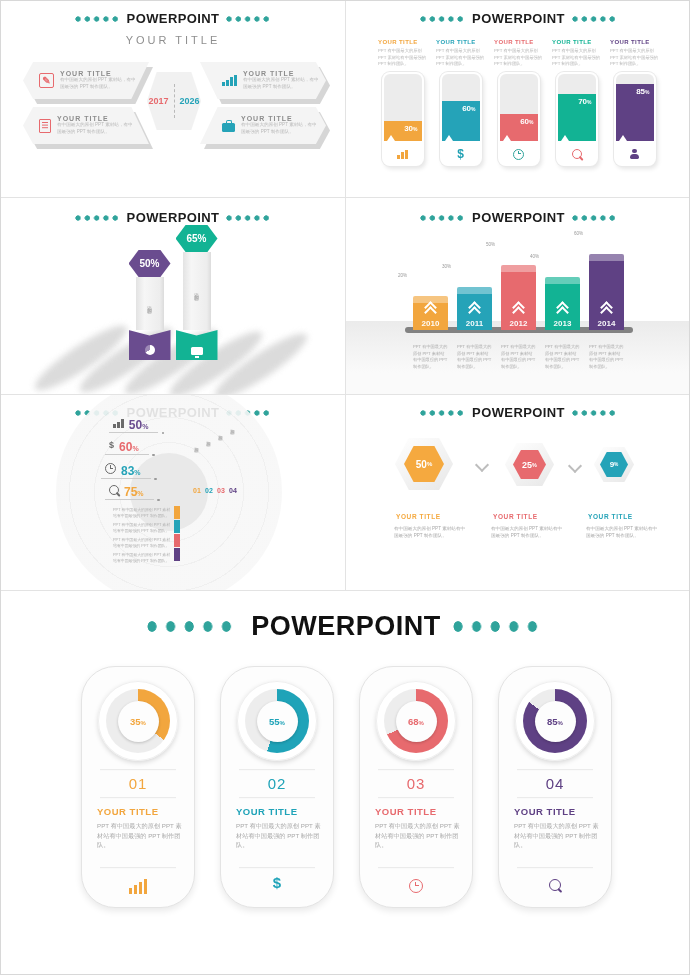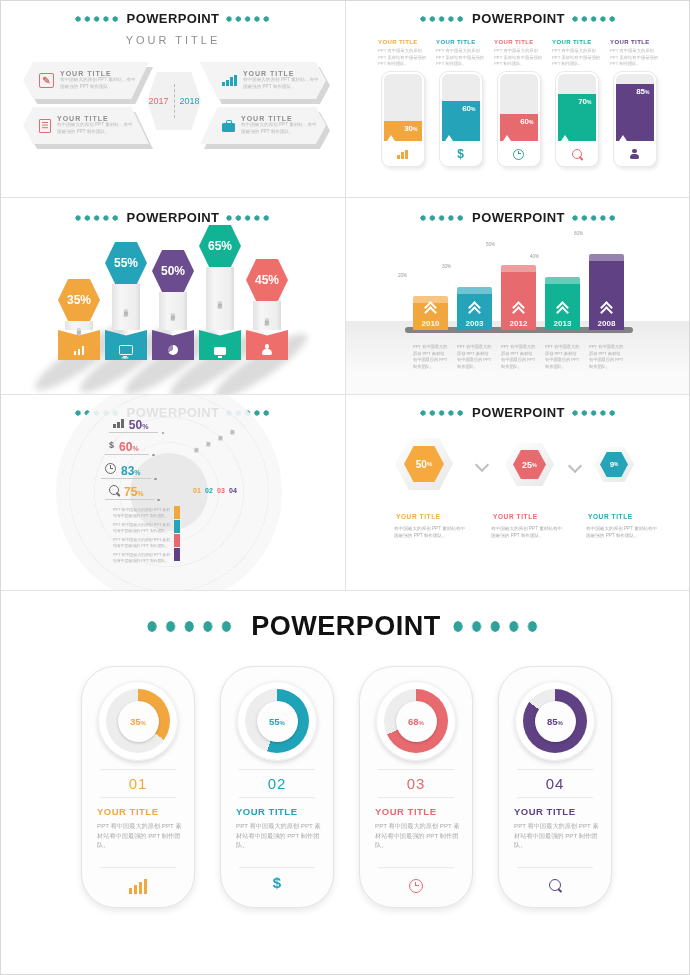--- a/index.html
+++ b/index.html
@@ -47,41 +47,41 @@
   .s1sub{position:absolute;left:0;right:0;top:33px;text-align:center;font-size:11px;letter-spacing:3px;color:#8f8f8f;}
   .s1w{position:absolute;width:126px;height:37px;filter:drop-shadow(4px 5px 0 #d6d6d6);}
   .s1c{width:100%;height:100%;background:#f4f4f4;display:flex;align-items:center;box-sizing:border-box;padding-left:16px;gap:6px;}
   .cl-tl{clip-path:polygon(8% 0,100% 0,86% 100%,8% 100%,0 50%);}
   .cl-bl{clip-path:polygon(8% 0,86% 0,100% 100%,8% 100%,0 50%);}
   .cl-tr{clip-path:polygon(0 0,92% 0,100% 50%,92% 100%,14% 100%);padding-left:22px;}
   .cl-br{clip-path:polygon(14% 0,92% 0,100% 50%,92% 100%,0 100%);padding-left:22px;}
   .s1t{font-size:7px;font-weight:bold;letter-spacing:1px;color:#8d8d8d;}
   .s1b{font-size:4.6px;color:#b9b9b9;width:76px;line-height:1.5;}
   .s1mid{position:absolute;left:146px;top:71px;width:54px;height:58px;background:#f1f1f1;clip-path:polygon(18% 0,82% 0,100% 50%,82% 100%,18% 100%,0 50%);filter:drop-shadow(3px 4px 0 #dadada);display:flex;align-items:center;justify-content:center;gap:5px;}
-  .s1y{font-size:9px;font-weight:normal;}
+  .s1y{font-size:9px;font-weight:bold;}
   .s1div{height:34px;border-left:1px dashed #b9b9b9;}
 
   
   .s2row{position:absolute;left:0;right:0;top:38px;display:flex;justify-content:center;gap:9px;}
   .s2col{width:49px;}
   .s2t{font-size:6px;font-weight:bold;letter-spacing:.4px;margin-bottom:3px;}
   .s2b{font-size:4.3px;color:#b5b5b5;line-height:1.55;height:20px;overflow:hidden;}
   .s2tube{position:relative;width:42px;height:94px;margin:4px auto 0;background:#fff;border-radius:8px;box-shadow:0 0 0 1px #e9e9e9,2px 3px 4px rgba(0,0,0,.10);}
   .s2track{position:absolute;left:2px;right:2px;top:2px;bottom:25px;background:#ececec;border-radius:6px 6px 0 0;overflow:hidden;}
   .s2fill{position:absolute;left:0;right:0;bottom:0;}
   .s2fill:after{content:"";position:absolute;left:3px;bottom:0;border-left:4px solid transparent;border-right:4px solid transparent;border-bottom:6px solid #fff;}
   .s2pct{position:absolute;top:3px;right:4px;color:#fff;font-size:8px;font-weight:bold;}
   .s2pct .sg{font-size:5px;}
   .s2foot{position:absolute;left:0;right:0;bottom:0;height:24px;display:flex;align-items:center;justify-content:center;}
   .s2foot .g{font-size:12px;}
 
   
   .s3row{position:absolute;left:0;right:0;bottom:34px;display:flex;justify-content:center;align-items:flex-end;gap:5px;}
   .s3col{width:42px;display:flex;flex-direction:column;position:relative;z-index:2;}
-  .s3badge{height:42px;display:flex;align-items:center;justify-content:center;color:#fff;font-size:12px;font-weight:bold;clip-path:polygon(24% 0,76% 0,100% 50%,76% 100%,24% 100%,0 50%);}
+  .s3badge{height:27px;display:flex;align-items:center;justify-content:center;color:#fff;font-size:10px;font-weight:bold;clip-path:polygon(24% 0,76% 0,100% 50%,76% 100%,24% 100%,0 50%);}
   .s3body{flex:1;width:28px;margin:0 auto;background:linear-gradient(90deg,#e3e3e3,#f6f6f6 30%,#ededed 85%,#dcdcdc);display:flex;align-items:center;justify-content:center;}
   .s3lbl{writing-mode:vertical-rl;text-orientation:upright;font-size:5px;color:#b0b0b0;letter-spacing:1px;}
   .s3base{height:30px;position:relative;display:flex;align-items:flex-end;justify-content:center;padding-bottom:5px;box-sizing:border-box;clip-path:polygon(0 0,50% 18%,100% 0,100% 100%,0 100%);color:#fff;}
   .s3sh{position:absolute;width:110px;height:24px;background:#cfcfcf;border-radius:50%;filter:blur(3px);transform:rotate(-34deg);opacity:.75;z-index:1;}
 
   
   .s4floor{position:absolute;left:0;right:0;top:123px;height:74px;background:linear-gradient(#ebebeb,#fafafa 70%);}
   .s4row{position:absolute;left:0;right:0;bottom:64px;display:flex;justify-content:center;align-items:flex-end;gap:9px;}
   .s4bar{position:relative;width:35px;border-radius:2px 2px 0 0;}
   .s4bar:before{content:"";position:absolute;left:-2px;right:-2px;top:0;height:7px;background:rgba(255,255,255,.35);clip-path:polygon(6% 0,94% 0,100% 100%,0 100%);}
@@ -145,21 +145,21 @@
     <div class="hdr">
       <span class="dots"></span>
       <span class="ttl">POWERPOINT</span>
       <span class="dots"></span>
     </div>
     <div class="s1sub">YOUR TITLE</div>
 
     <div class="s1mid">
       <span class="s1y" style="color: rgb(231, 106, 110);">2017</span>
       <span class="s1div"></span>
-      <span class="s1y" style="color: rgb(37, 163, 184);">2018</span>
+      <span class="s1y" style="color: rgb(37, 163, 184);">2026</span>
     </div>
 
     <div class="s1w" style="left:22px;top:61px;">
       <div class="s1c cl-tl">
         <span class="i i-editbox" style="color: rgb(231, 106, 110);">
             <span class="g">✎</span>
           </span>
         <span>
             <div class="s1t">YOUR TITLE</div>
             <div class="s1b">有中国最大的原创 PPT 素材站，有中国最强的 PPT 制作团队。</div>
@@ -296,77 +296,40 @@
       <span class="ttl">POWERPOINT</span>
       <span class="dots"></span>
     </div>
     <div class="s3sh" style="left:25px;top:148px;"></div>
     <div class="s3sh" style="left:70px;top:150px;"></div>
     <div class="s3sh" style="left:115px;top:152px;"></div>
     <div class="s3sh" style="left:160px;top:154px;"></div>
     <div class="s3sh" style="left:205px;top:156px;"></div>
     <div class="s3row">
 
-      <div class="s3col" style="height: 81px;">
-        <div class="s3badge" style="background: rgb(242, 166, 62);">
-            <span>35%</span>
-          </div>
-        <div class="s3body">
-            <span class="s3lbl">添加标题</span>
-          </div>
-        <div class="s3base" style="background: rgb(242, 166, 62);">
-            <span class="i i-bars" style="color:#fff">
-              <i></i>
-              <i></i>
-              <i></i>
-            </span>
-          </div>
-      </div>
-      <div class="s3col" style="height: 118px;">
-        <div class="s3badge" style="background: rgb(37, 163, 184);">
-            <span>55%</span>
-          </div>
-        <div class="s3body">
-            <span class="s3lbl">添加标题</span>
-          </div>
-        <div class="s3base" style="background: rgb(37, 163, 184);">
-            <span class="i i-monitor" style="color:#fff"></span>
-          </div>
-      </div>
       <div class="s3col" style="height: 110px;">
         <div class="s3badge" style="background: rgb(106, 76, 143);">
             <span>50%</span>
           </div>
         <div class="s3body">
             <span class="s3lbl">添加标题</span>
           </div>
         <div class="s3base" style="background: rgb(106, 76, 143);">
             <span class="i i-pie" style="color:#fff"></span>
           </div>
       </div>
       <div class="s3col" style="height: 135px;">
         <div class="s3badge" style="background: rgb(18, 179, 148);">
             <span>65%</span>
           </div>
         <div class="s3body">
             <span class="s3lbl">添加标题</span>
           </div>
         <div class="s3base" style="background: rgb(18, 179, 148);">
             <span class="i i-screen" style="color:#fff"></span>
-          </div>
-      </div>
-      <div class="s3col" style="height: 101px;">
-        <div class="s3badge" style="background: rgb(238, 110, 108);">
-            <span>45%</span>
-          </div>
-        <div class="s3body">
-            <span class="s3lbl">添加标题</span>
-          </div>
-        <div class="s3base" style="background: rgb(238, 110, 108);">
-            <span class="i i-person" style="color:#fff"></span>
           </div>
       </div>
 
     </div>
   </div>
 
   <div class="slide bdb" id="s4" style="left:345px;top:197px;width:345px;height:197px;">
     <div class="hdr" style="top:12px">
       <span class="dots"></span>
       <span class="ttl">POWERPOINT</span>
@@ -382,21 +345,21 @@
             <span class="chev" style="top:5px"></span>
           </span>
         <span class="s4yr">2010</span>
       </div>
       <div class="s4bar" style="height: 43px; background: rgb(37, 163, 184);">
         <span class="s4pct">30%</span>
         <span class="s4ch">
             <span class="chev" style="top:0"></span>
             <span class="chev" style="top:5px"></span>
           </span>
-        <span class="s4yr">2003</span>
+        <span class="s4yr">2011</span>
       </div>
       <div class="s4bar" style="height: 65px; background: rgb(231, 106, 110);">
         <span class="s4pct">50%</span>
         <span class="s4ch">
             <span class="chev" style="top:0"></span>
             <span class="chev" style="top:5px"></span>
           </span>
         <span class="s4yr">2012</span>
       </div>
       <div class="s4bar" style="height: 53px; background: rgb(18, 179, 148);">
@@ -406,21 +369,21 @@
             <span class="chev" style="top:5px"></span>
           </span>
         <span class="s4yr">2013</span>
       </div>
       <div class="s4bar" style="height: 76px; background: rgb(95, 65, 132);">
         <span class="s4pct">60%</span>
         <span class="s4ch">
             <span class="chev" style="top:0"></span>
             <span class="chev" style="top:5px"></span>
           </span>
-        <span class="s4yr">2008</span>
+        <span class="s4yr">2014</span>
       </div>
     </div>
     <div class="s4texts">
       <div class="s4txt">PPT 有中国最大的原创 PPT 素材站有中国最强的 PPT 制作团队。</div>
       <div class="s4txt">PPT 有中国最大的原创 PPT 素材站有中国最强的 PPT 制作团队。</div>
       <div class="s4txt">PPT 有中国最大的原创 PPT 素材站有中国最强的 PPT 制作团队。</div>
       <div class="s4txt">PPT 有中国最大的原创 PPT 素材站有中国最强的 PPT 制作团队。</div>
       <div class="s4txt">PPT 有中国最大的原创 PPT 素材站有中国最强的 PPT 制作团队。</div>
     </div>
   </div>

